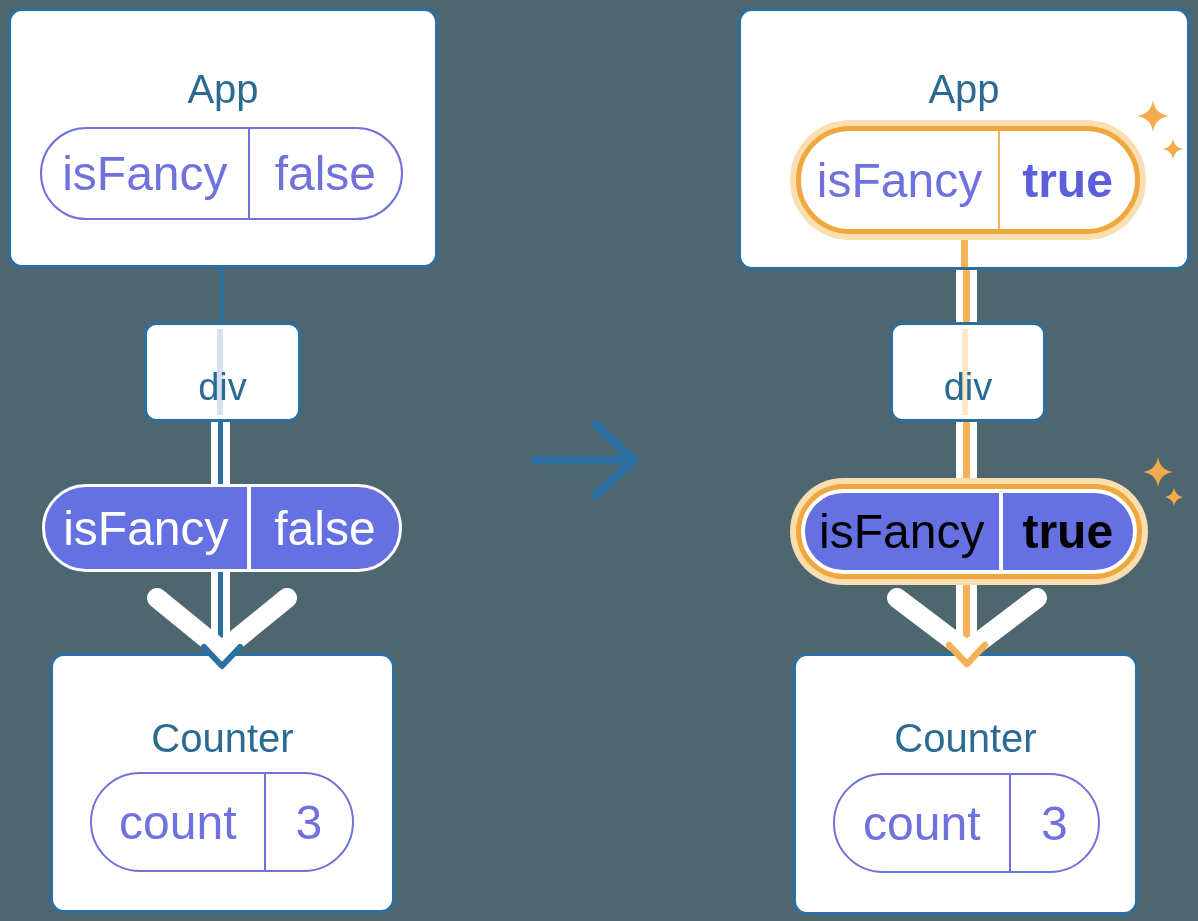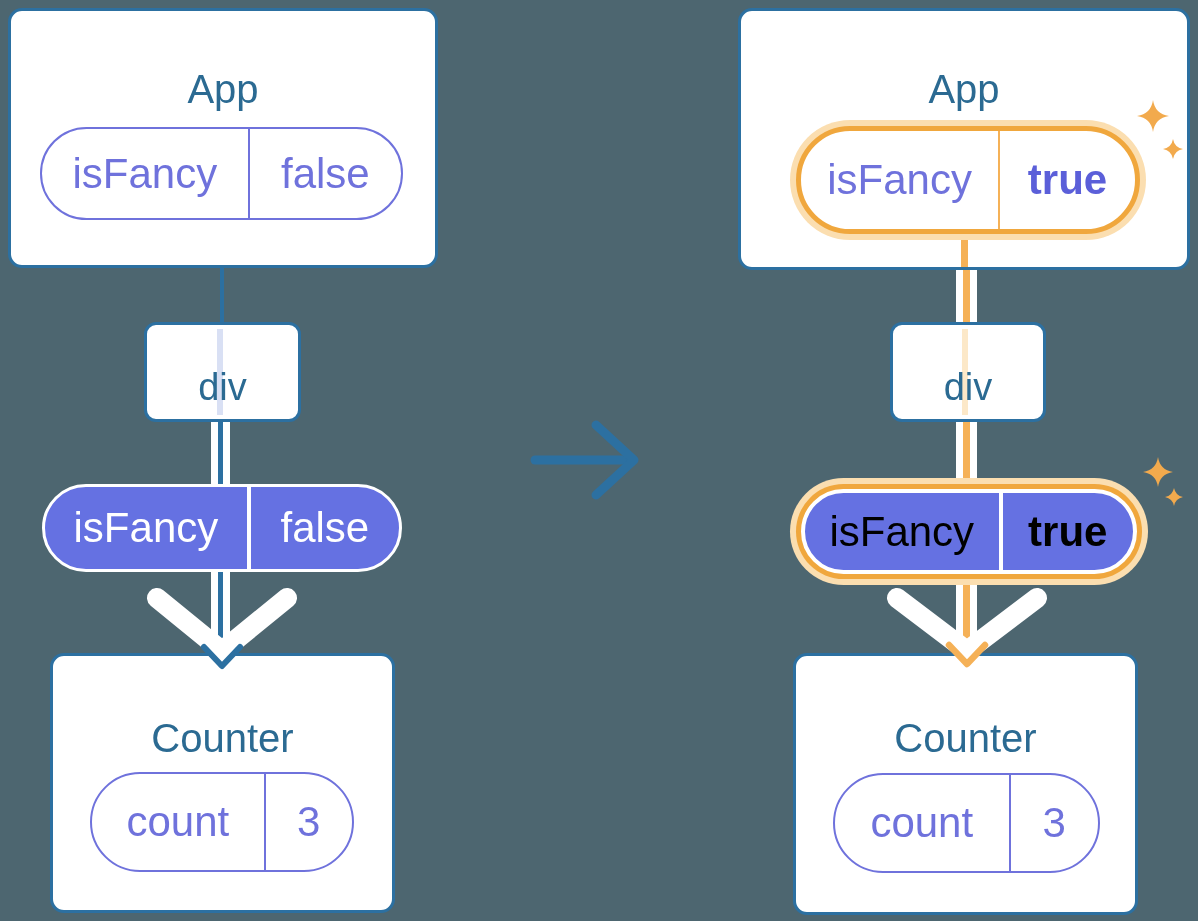--- a/index.html
+++ b/index.html
@@ -25,21 +25,21 @@
   .div-label{font-size:38px;font-weight:500;color:var(--title-text);position:relative;z-index:2;margin-top:31px;}
   .thread{position:absolute;top:4px;width:6px;height:86px;z-index:1;}
 
   .pill{position:absolute;display:flex;align-items:stretch;border-radius:999px;box-sizing:border-box;overflow:hidden;z-index:3;}
   .pill-light{background:#fff;border:2px solid var(--pill-purple-line);}
   .pill-light .cell{color:var(--pill-purple-line);}
   .pill-dark{background:var(--pill-purple-fill);border:3px solid #fff;}
   .pill-dark .cell{color:#fff;}
   .pill-hl-light{background:#fff;border:5px solid var(--orange-ring);box-shadow:0 0 0 6px var(--orange-glow);}
   .pill-hl-dark{background:var(--pill-purple-fill);border:4px solid #fff;box-shadow:0 0 0 5px var(--orange-ring),0 0 0 11px var(--orange-glow);}
-  .cell{display:flex;align-items:center;justify-content:center;font-size:42px;font-weight:400;}
+  .cell{display:flex;align-items:center;justify-content:center;font-size:48px;font-weight:400;}
   .cell.bold{font-weight:700;}
   .cell.purple{color:var(--pill-purple-line);}
   .cell.purple-bold{color:var(--bold-true-purple);font-weight:700;}
   .vdiv{flex:0 0 auto;align-self:stretch;}
   .vdiv.purple{width:2px;background:var(--pill-purple-line);}
   .vdiv.white{width:4px;background:#fff;}
   .vdiv.orange{width:2px;background:var(--orange-soft);}
 
   .flow{position:absolute;z-index:1;}
   .flow.white{background:#fff;}

